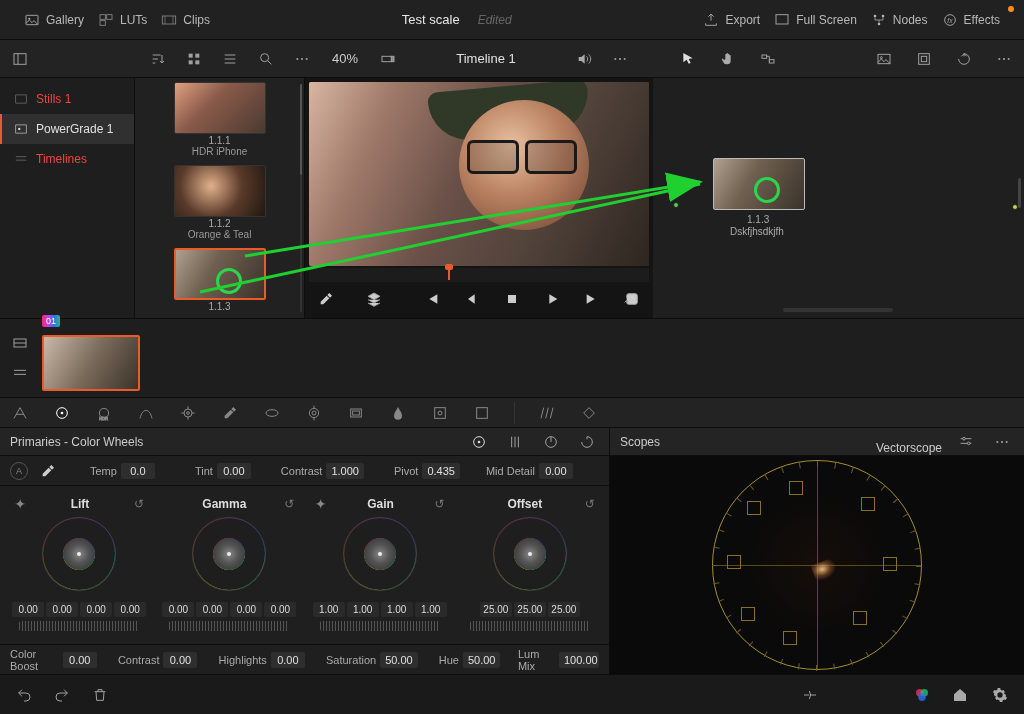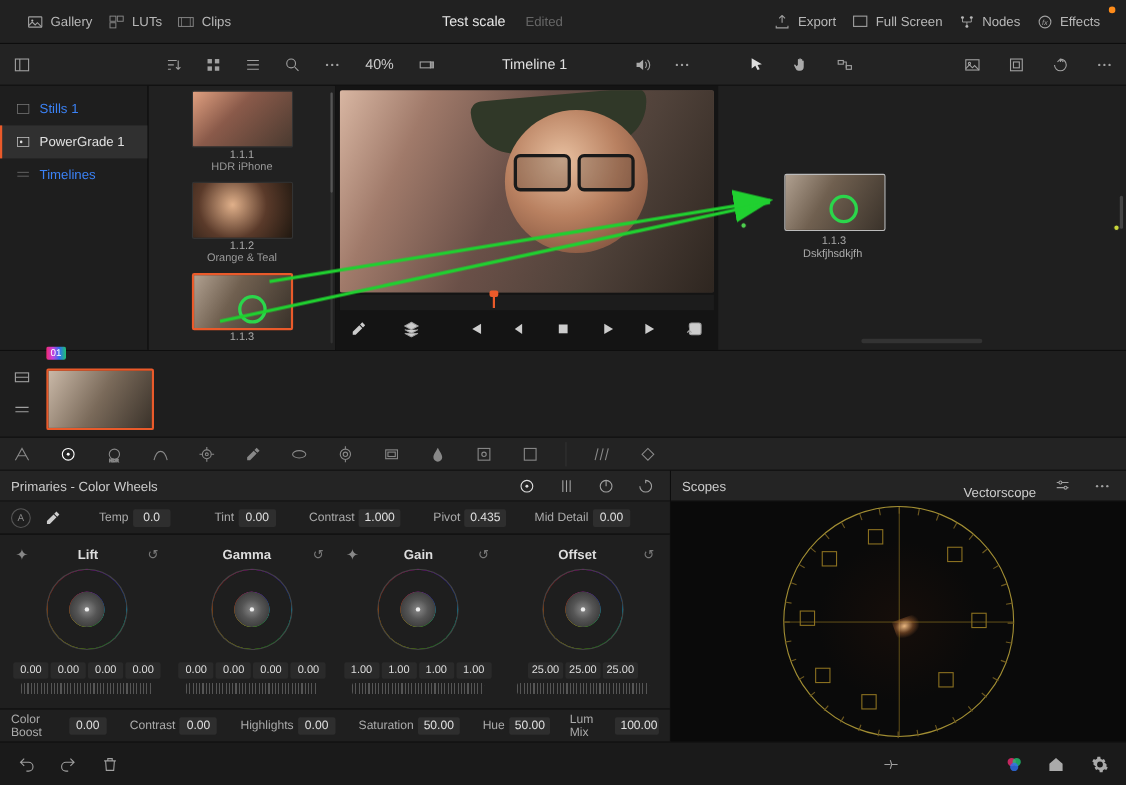--- a/index.html
+++ b/index.html
@@ -5,37 +5,37 @@
   * { box-sizing: border-box; margin: 0; padding: 0; font-family: -apple-system, BlinkMacSystemFont, "Segoe UI", sans-serif; }
   body { width: 1024px; height: 714px; background: #1a1a1a; color: #c0c0c0; overflow: hidden; font-size: 12px; position: relative; }
 
   
   .topbar { height: 40px; background: #212121; display: flex; align-items: center; padding: 0 24px; border-bottom: 1px solid #0d0d0d; }
   .topbar .left-group, .topbar .right-group { display: flex; align-items: center; gap: 14px; }
   .topbar .center-group { flex: 1; display: flex; justify-content: center; align-items: center; gap: 10px; }
   .topbar-item { display: flex; align-items: center; gap: 6px; cursor: pointer; color: #b8b8b8; }
   .topbar-item svg { width: 16px; height: 16px; fill: #a0a0a0; }
   .project-title { color: #e6e6e6; font-size: 13px; }
-  .project-status { color: #666; font-size: 12px; margin-left: 8px; }
+  .project-status { color: #666; font-size: 12px; margin-left: 8px; font-style: italic; }
   .orange-dot { width:6px; height:6px; border-radius:50%; background:#ff8c1a; position:absolute; top:6px; right:10px; }
 
   
   .toolbar2 { height: 38px; background: #232323; display: flex; align-items: center; padding: 0 8px; border-bottom: 1px solid #0d0d0d; gap:12px; }
   .tool-btn { width: 24px; height: 24px; display:flex; align-items:center; justify-content:center; cursor:pointer; color:#a0a0a0; border-radius:3px; }
   .zoom-val { color:#ccc; font-size:13px; margin: 16px 6px; }
   .timeline-label { font-size:13px; color:#e0e0e0; }
   .toolbar2 .center-tools { flex:1; display:flex; align-items:center; justify-content:center; gap:12px; }
   .toolbar2 .right-tools { display:flex; align-items:center; gap:16px; }
 
   
   .main-area { display:flex; height: 240px; background:#1c1c1c; }
 
   
   .left-sidebar { width: 135px; background:#1e1e1e; border-right:1px solid #0d0d0d; padding-top:6px; }
-  .side-item { padding:8px 14px; color:#3b82f6; display:flex; align-items:center; gap:8px; cursor:pointer; font-size:12px; }
+  .side-item { padding:8px 14px; color:#ef4444; display:flex; align-items:center; gap:8px; cursor:pointer; font-size:12px; }
   .side-item.active { background:#303030; color:#e0e0e0; border-left:2px solid #ea5a2a; padding-left:12px;}
   .side-item svg { width:14px; height:14px; fill:#888; }
   .side-item.active svg { fill:#e0e0e0; }
 
   
   .gallery-pane { width: 170px; background:#212121; border-right:1px solid #0d0d0d; padding:4px 8px; overflow:auto; position:relative; }
   .still-item { display:flex; flex-direction:column; align-items:center; margin-bottom:8px; cursor:pointer; }
   .still-thumb { width:92px; height:52px; border:1px solid #333; border-radius:2px; background:#333; position:relative; overflow:hidden; }
   .still-thumb.selected { border:2px solid #ea5a2a; }
   .still-id { font-size:10px; color:#aaa; margin-top:1px; }

